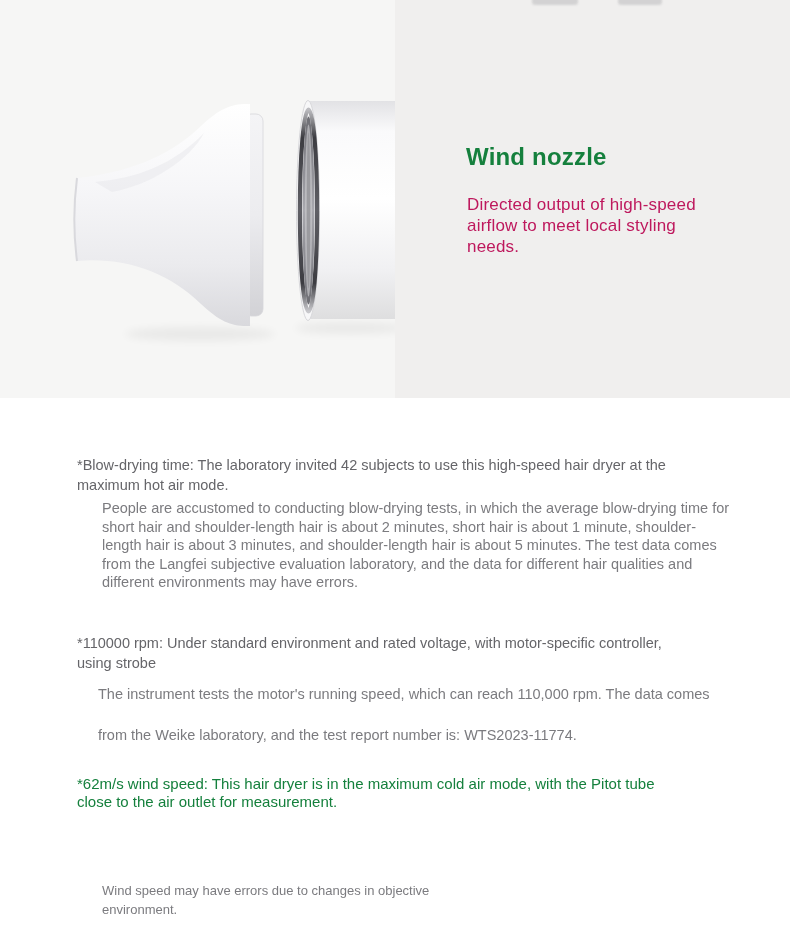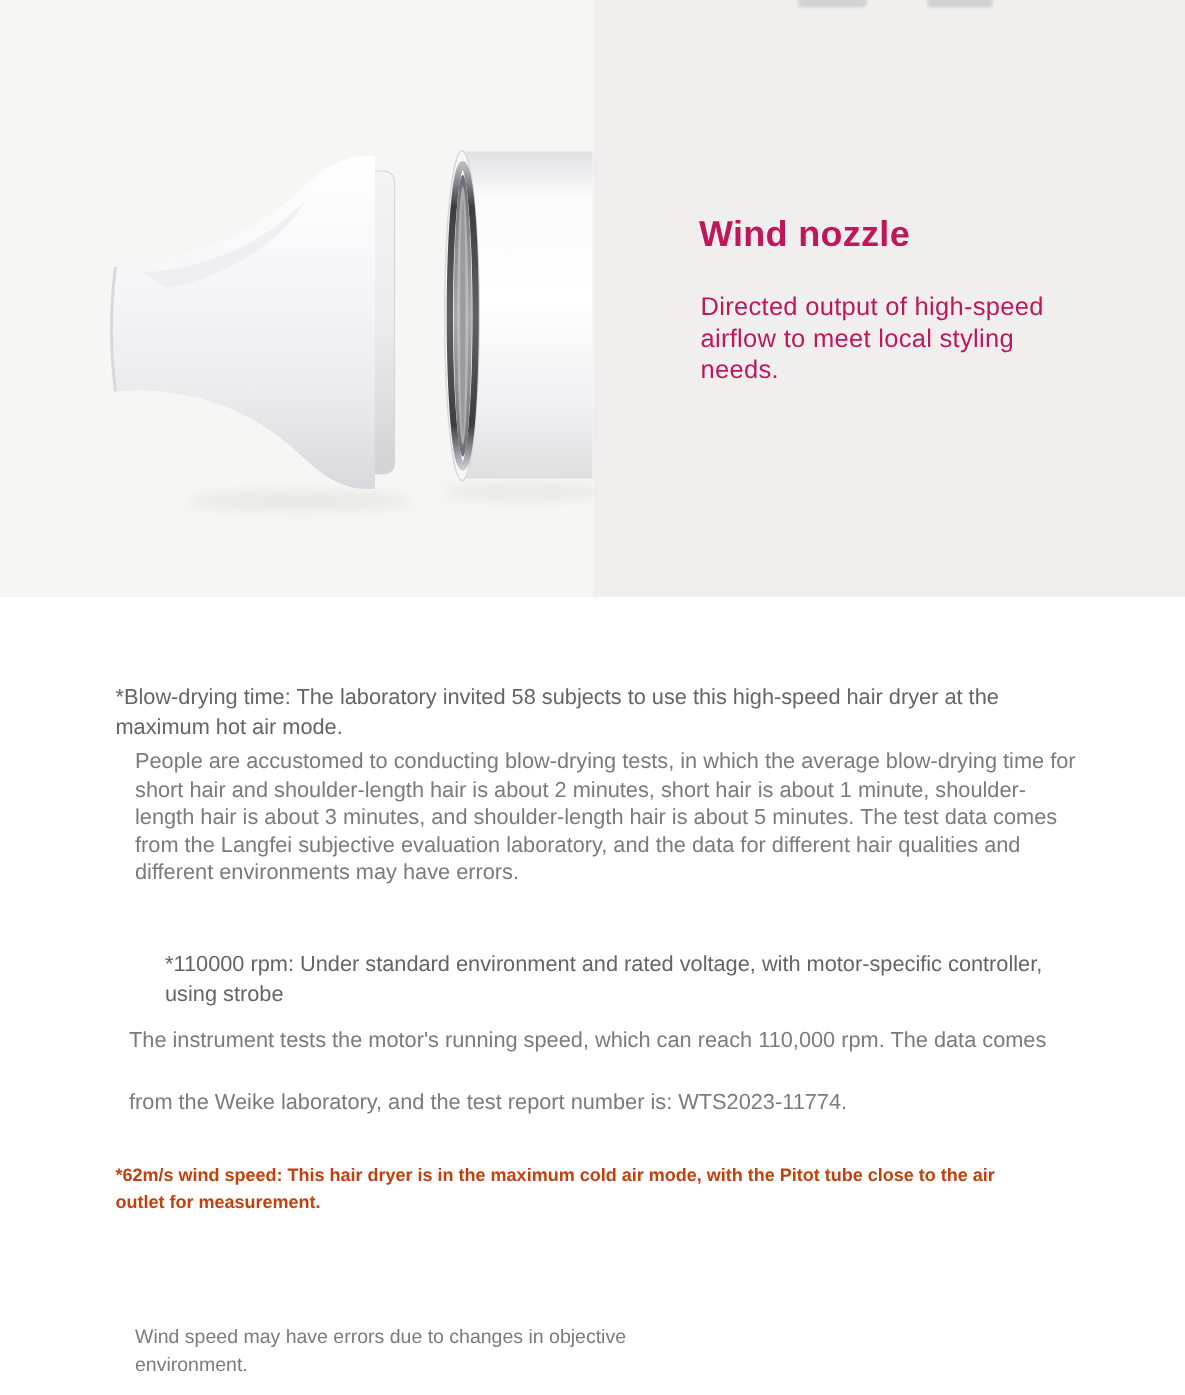--- a/index.html
+++ b/index.html
@@ -43,21 +43,21 @@
   }
   .frag.f1 { left: 137px; width: 46px; }
   .frag.f2 { left: 223px; width: 44px; }
 
   .hero-title {
     position: absolute;
     left: 71px; top: 143px;
     font-size: 24px;
     font-weight: 800;
     letter-spacing: 0.2px;
-    color: #be185d;
+    color: #15803d;
   }
   .hero-desc {
     position: absolute;
     left: 72px; top: 194px;
     width: 238px;
     font-size: 17px;
     line-height: 21px;
     letter-spacing: 0.2px;
     color: #be185d;
   }
@@ -72,26 +72,27 @@
   .note { position: absolute; }
   .nh {
     font-size: 14.5px;
     line-height: 20px;
     color: #656569;
   }
   .nb {
     font-size: 14.5px;
     line-height: 18.5px;
     color: #7b7b7f;
+    margin-left: 12px;
   }
   .note.h1 { left: 77px; top: 57px;  width: 630px; }
   .note.b1 { left: 90px; top: 101px; width: 628px; }
-  .note.h2 { left: 77px; top: 235px; width: 600px; margin-left: 33px; }
+  .note.h2 { left: 77px; top: 235px; width: 600px; }
   .note.b2 { left: 86px; top: 276px; width: 630px; line-height: 41px; }
-  .note.h3 { left: 77px; top: 377px; width: 615px; font-size: 12px; line-height: 17.5px; color: #c2410c; font-weight: bold; }
+  .note.h3 { left: 77px; top: 377px; width: 615px; font-size: 15px; line-height: 17.5px; color: #15803d; }
   .note.b3 { left: 90px; top: 416px; width: 610px; font-size: 15px;   line-height: 22px; }
   .note.b4 { left: 90px; top: 483px; width: 330px; font-size: 13px; line-height: 19px; }
 </style>
 </head>
 <body>
 
 <div class="page">
 
   <div class="hero">
 
@@ -174,21 +175,21 @@
       <div class="frag f2"></div>
 
       <div class="hero-title">Wind nozzle</div>
 
       <div class="hero-desc">Directed output of high-speed airflow to meet local styling needs.</div>
     </div>
   </div>
 
   <div class="notes">
 
-    <div class="note nh h1">*Blow-drying time: The laboratory invited 58 subjects to use this high-speed hair dryer at the maximum hot air mode.</div>
+    <div class="note nh h1">*Blow-drying time: The laboratory invited 42 subjects to use this high-speed hair dryer at the maximum hot air mode.</div>
 
     <div class="note nb b1">People are accustomed to conducting blow-drying tests, in which the average blow-drying time for short hair and shoulder-length hair is about 2 minutes, short hair is about 1 minute, shoulder-length hair is about 3 minutes, and shoulder-length hair is about 5 minutes. The test data comes from the Langfei subjective evaluation laboratory, and the data for different hair qualities and different environments may have errors.</div>
 
     <div class="note nh h2">*110000 rpm: Under standard environment and rated voltage, with motor-specific controller, using strobe</div>
 
     <div class="note nb b2">The instrument tests the motor's running speed, which can reach 110,000 rpm. The data comes from the Weike laboratory, and the test report number is: WTS2023-11774.</div>
 
     <div class="note nh h3">*62m/s wind speed: This hair dryer is in the maximum cold air mode, with the Pitot tube close to the air outlet for measurement.</div>
 
 

